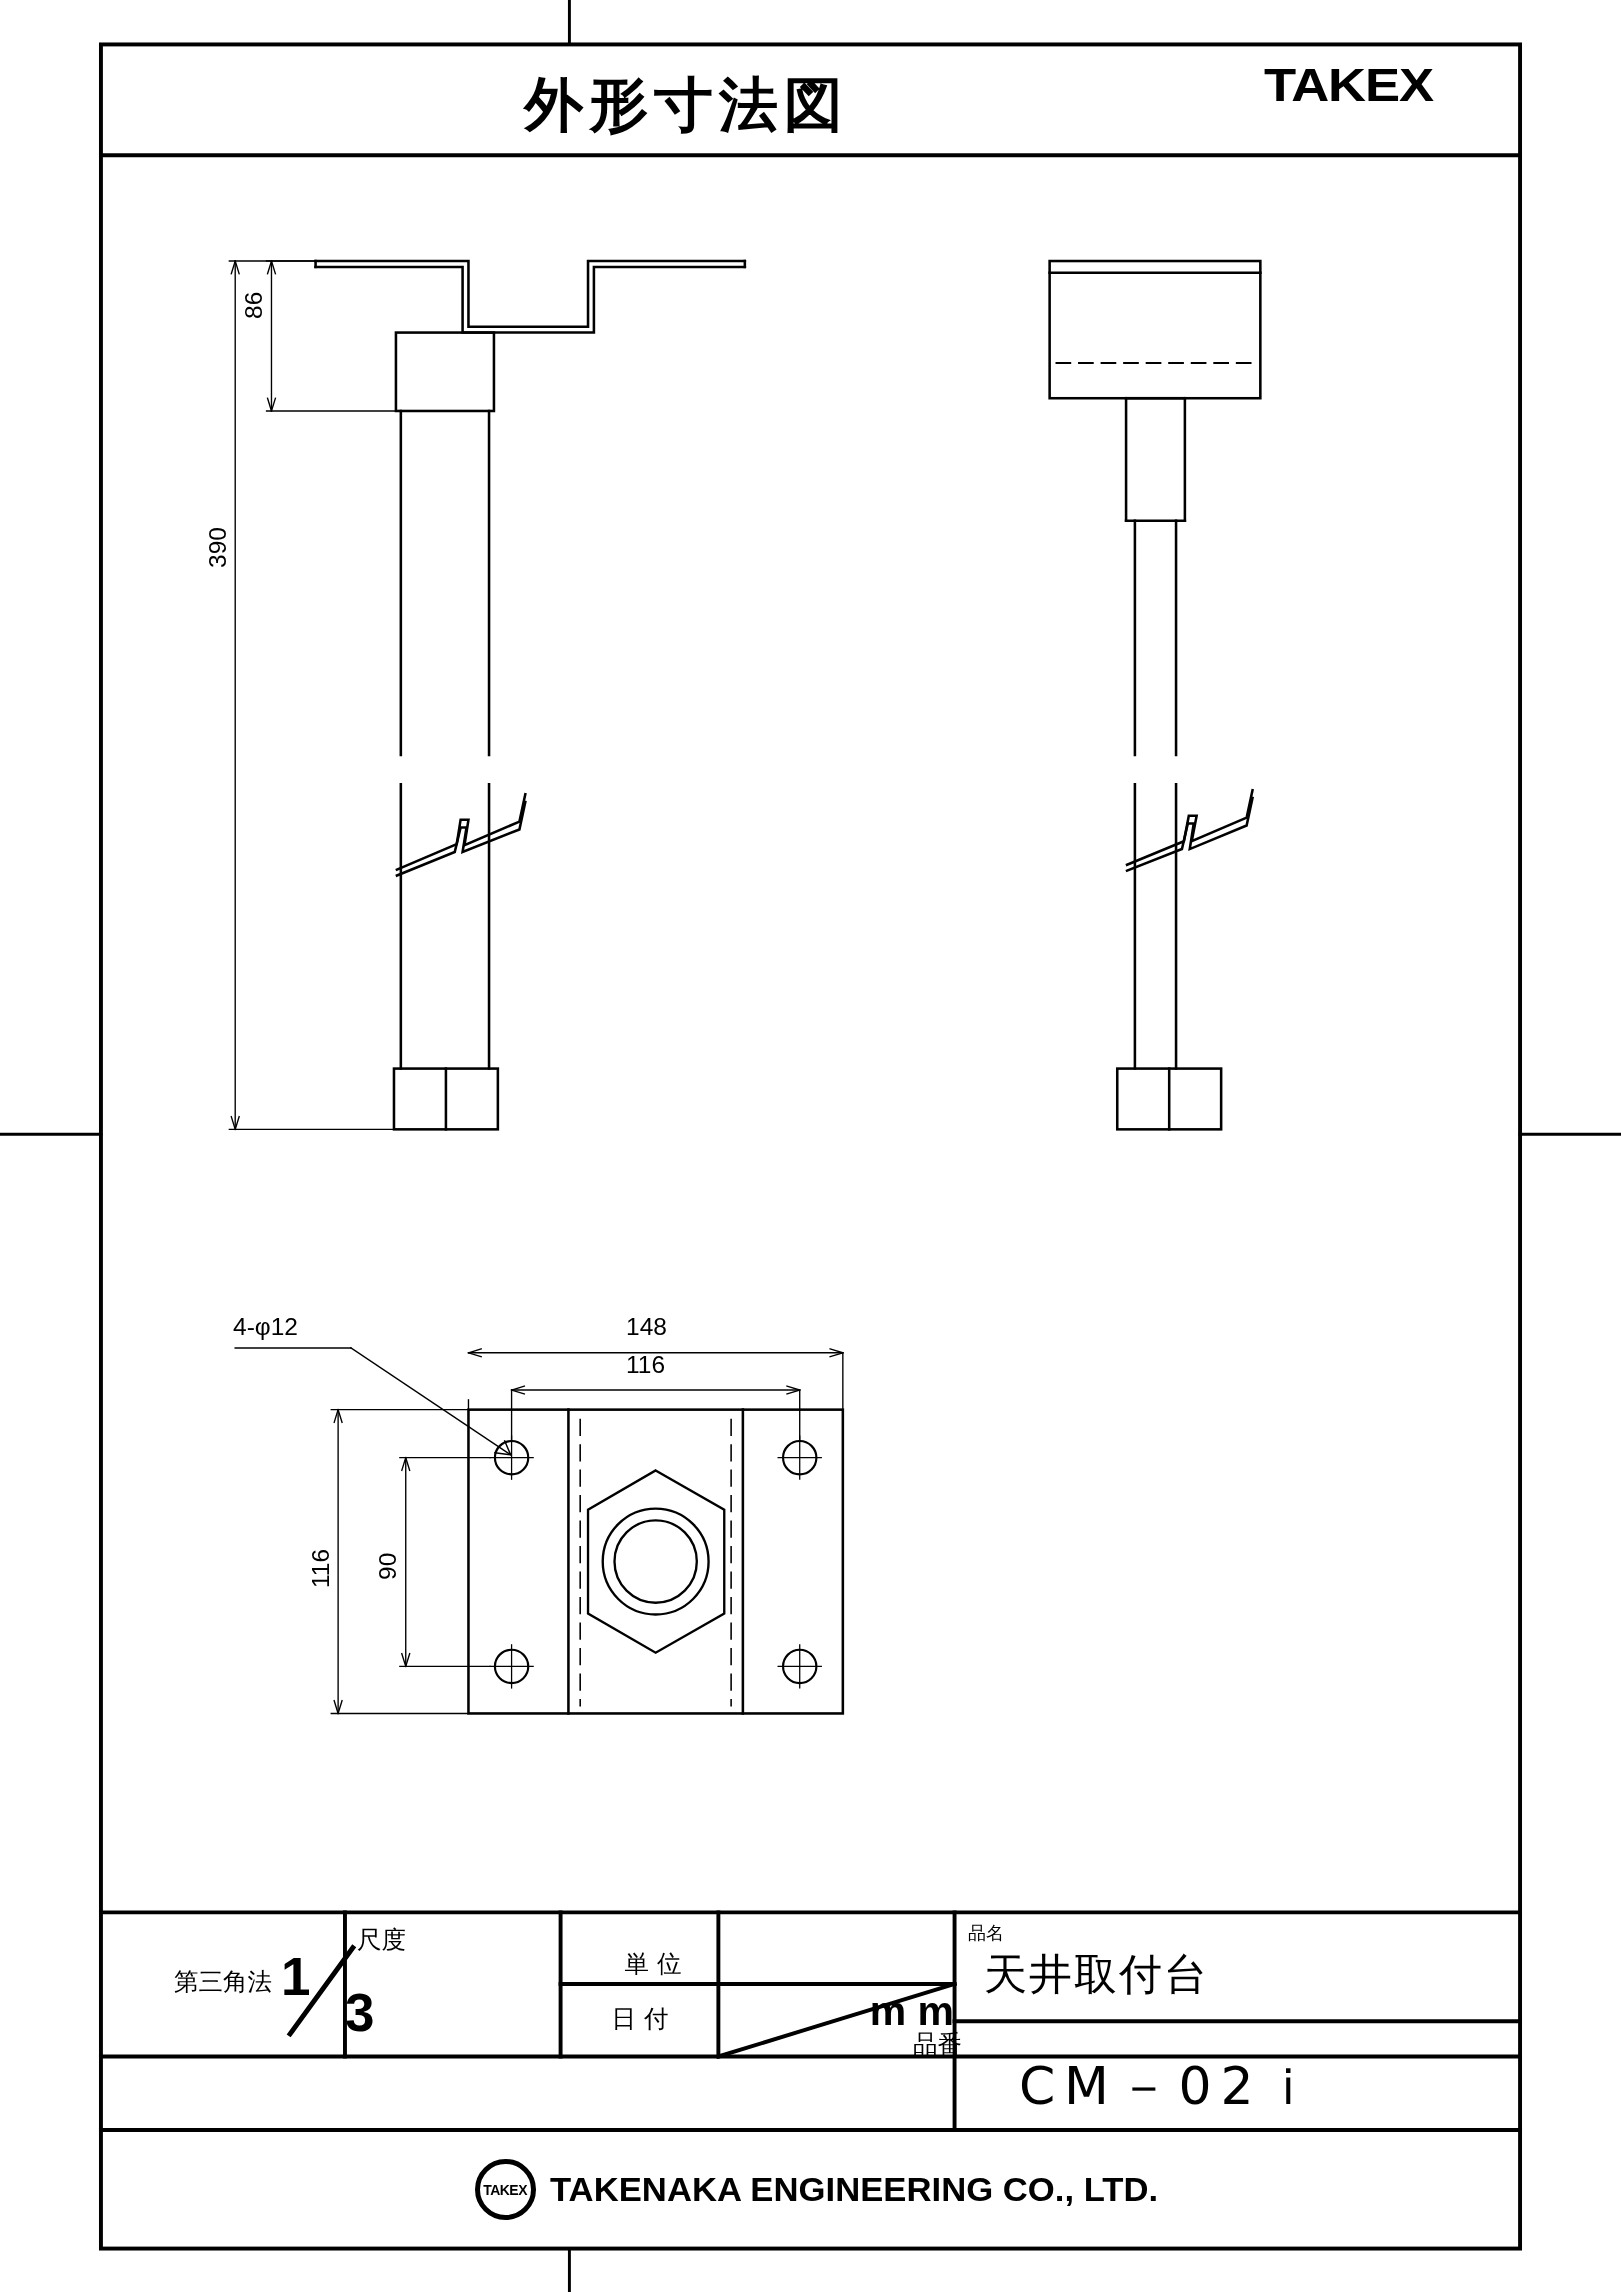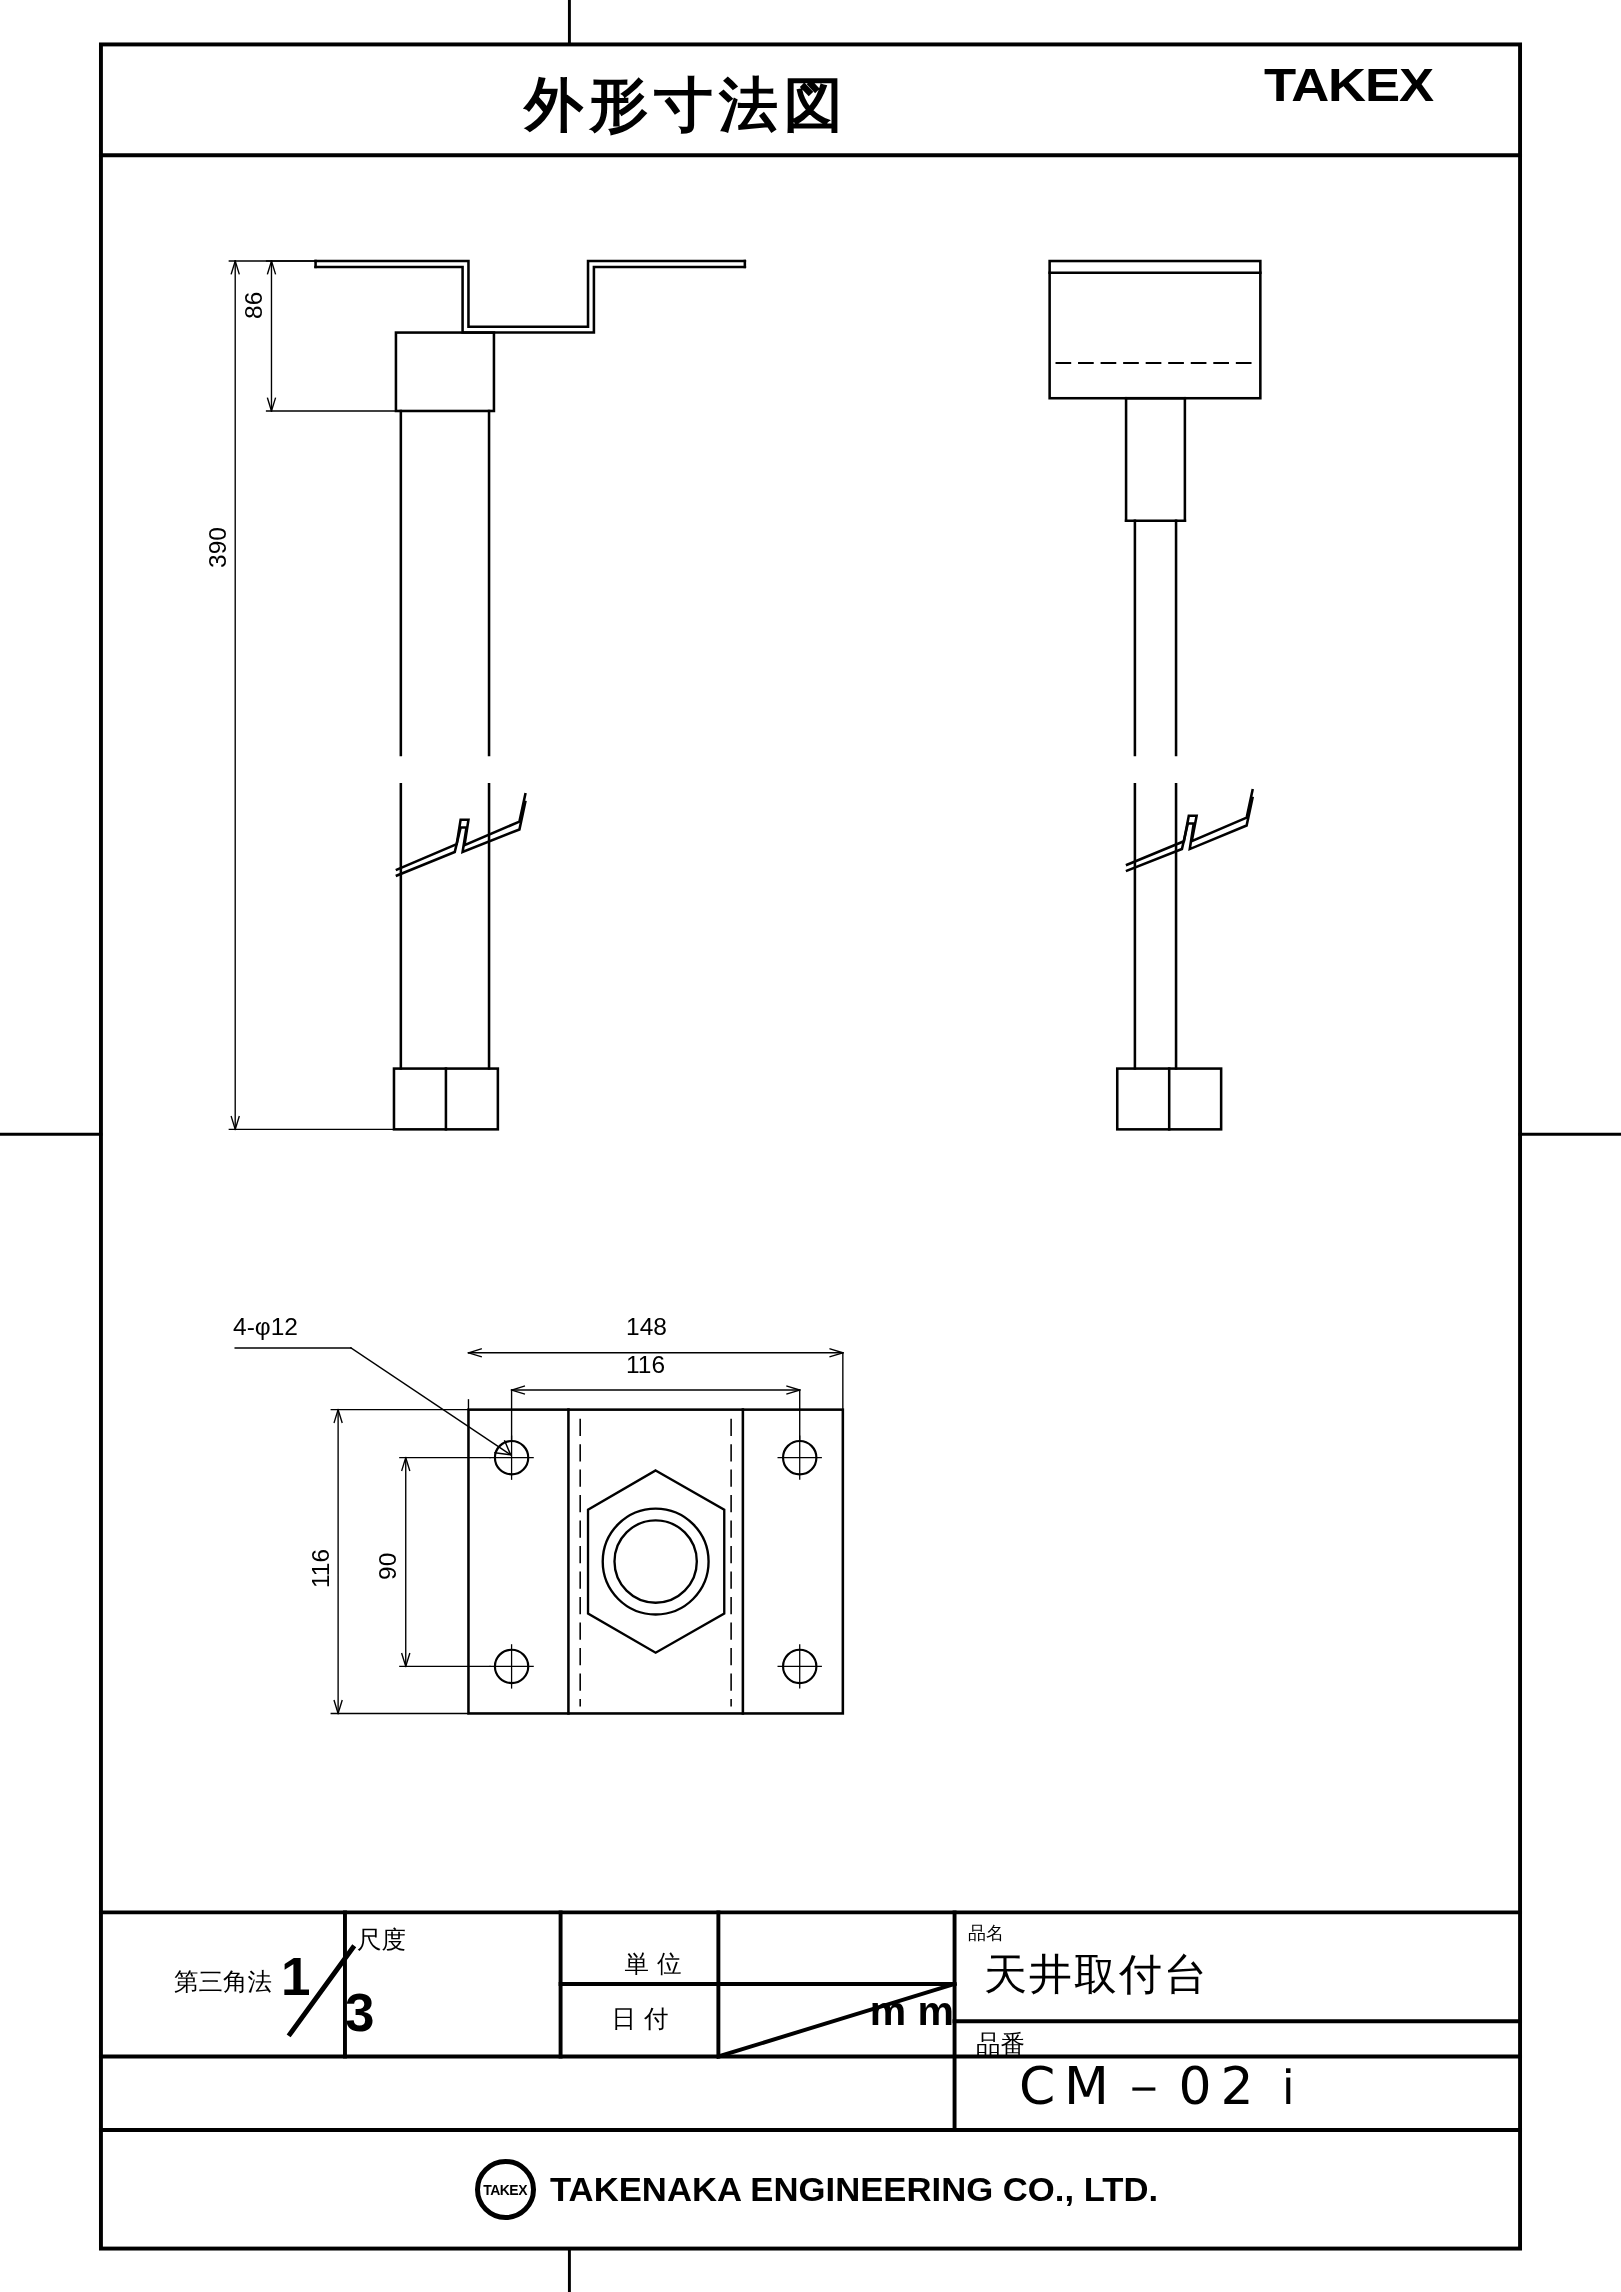--- a/index.html
+++ b/index.html
@@ -247,21 +247,21 @@
 
   <div class="no-sel" style="position:absolute;left:718px;top:2002px;width:236px;text-align:center;
               font-size:24.5px;font-family:'DejaVu Sans',sans-serif;"></div>
 
   <div class="no-sel" style="position:absolute;left:968px;top:1921px;font-size:18px;
               font-family:'DejaVu Sans',sans-serif;">品名</div>
 
   <div class="no-sel" style="position:absolute;left:984px;top:1946px;font-size:43px;letter-spacing:2px;
               font-family:'DejaVu Sans',sans-serif;">天井取付台</div>
 
-  <div class="no-sel" style="position:absolute;left:976px;top:2027px;font-size:24.5px;
+  <div class="no-sel" style="position:absolute;left:913px;top:2027px;font-size:24.5px;
               font-family:'DejaVu Sans',sans-serif;">品番</div>
 
   <div class="no-sel" style="position:absolute;left:1019px;top:2052px;font-size:52px;letter-spacing:8.8px;
               font-family:'DejaVu Sans',sans-serif;">CM－02ｉ</div>
 
   <div style="position:absolute;left:101px;top:2130px;width:1419px;height:119px;
               display:flex;align-items:center;justify-content:center;gap:13.7px;">
     <div style="width:51px;height:51px;border:5.9px solid #000;border-radius:50%;
                 display:flex;align-items:center;justify-content:center;">
       <span style="font-size:14.7px;font-weight:800;letter-spacing:-0.5px;

